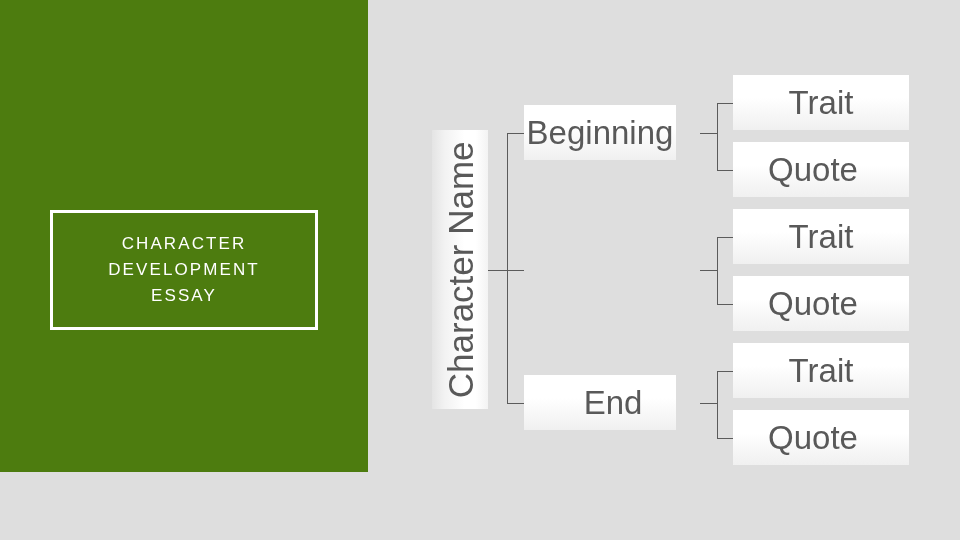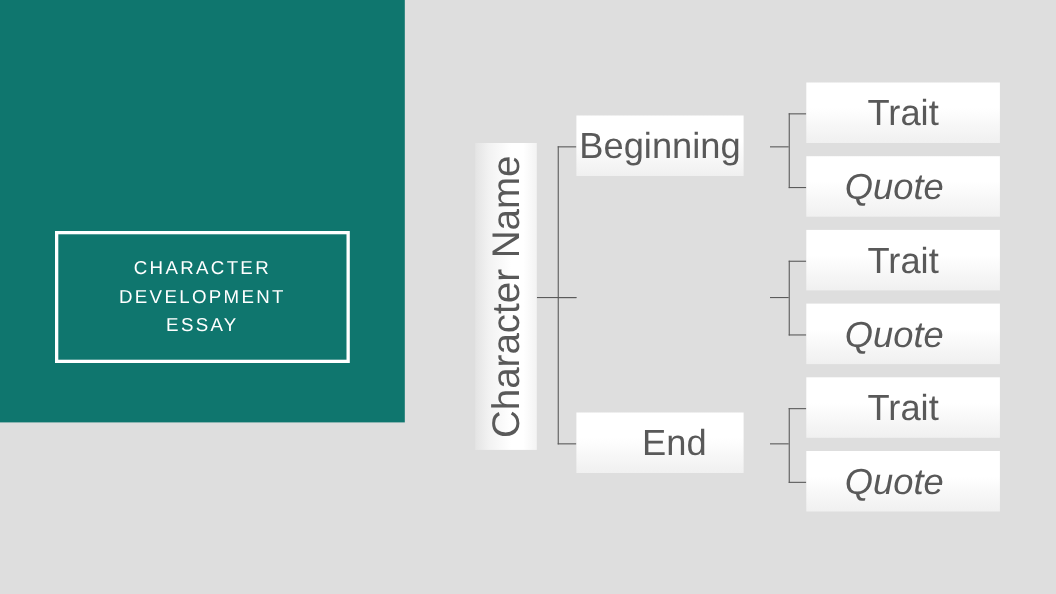--- a/index.html
+++ b/index.html
@@ -21,22 +21,22 @@
     background: #dedede;
     overflow: hidden;
   }
 
   
   #title-panel {
     position: absolute;
     left: 0;
     top: 0;
     width: 368px;
-    height: 384px;
-    background: #0f766e;
+    height: 472px;
+    background: #4d7c0f;
   }
 
   #title-box {
     position: absolute;
     left: 50px;
     top: 210px;
     width: 268px;
     height: 120px;
     border: 3px solid #ffffff;
     box-sizing: border-box;
@@ -110,21 +110,21 @@
   #node-end       { top: 375px; }
   #node-end .label { padding-left: 26px; }
 
   
   .leaf {
     left: 365px;             
     width: 176px;
     height: 55px;
     font-size: 33px;
   }
-  .leaf.quote .label { padding-right: 16px; font-style: italic; }
+  .leaf.quote .label { padding-right: 16px; }
   #leaf-0 { top: 75px; }
   #leaf-1 { top: 142px; }
   #leaf-2 { top: 209px; }
   #leaf-3 { top: 276px; }
   #leaf-4 { top: 343px; }
   #leaf-5 { top: 410px; }
 
   
   .conn {
     position: absolute;

